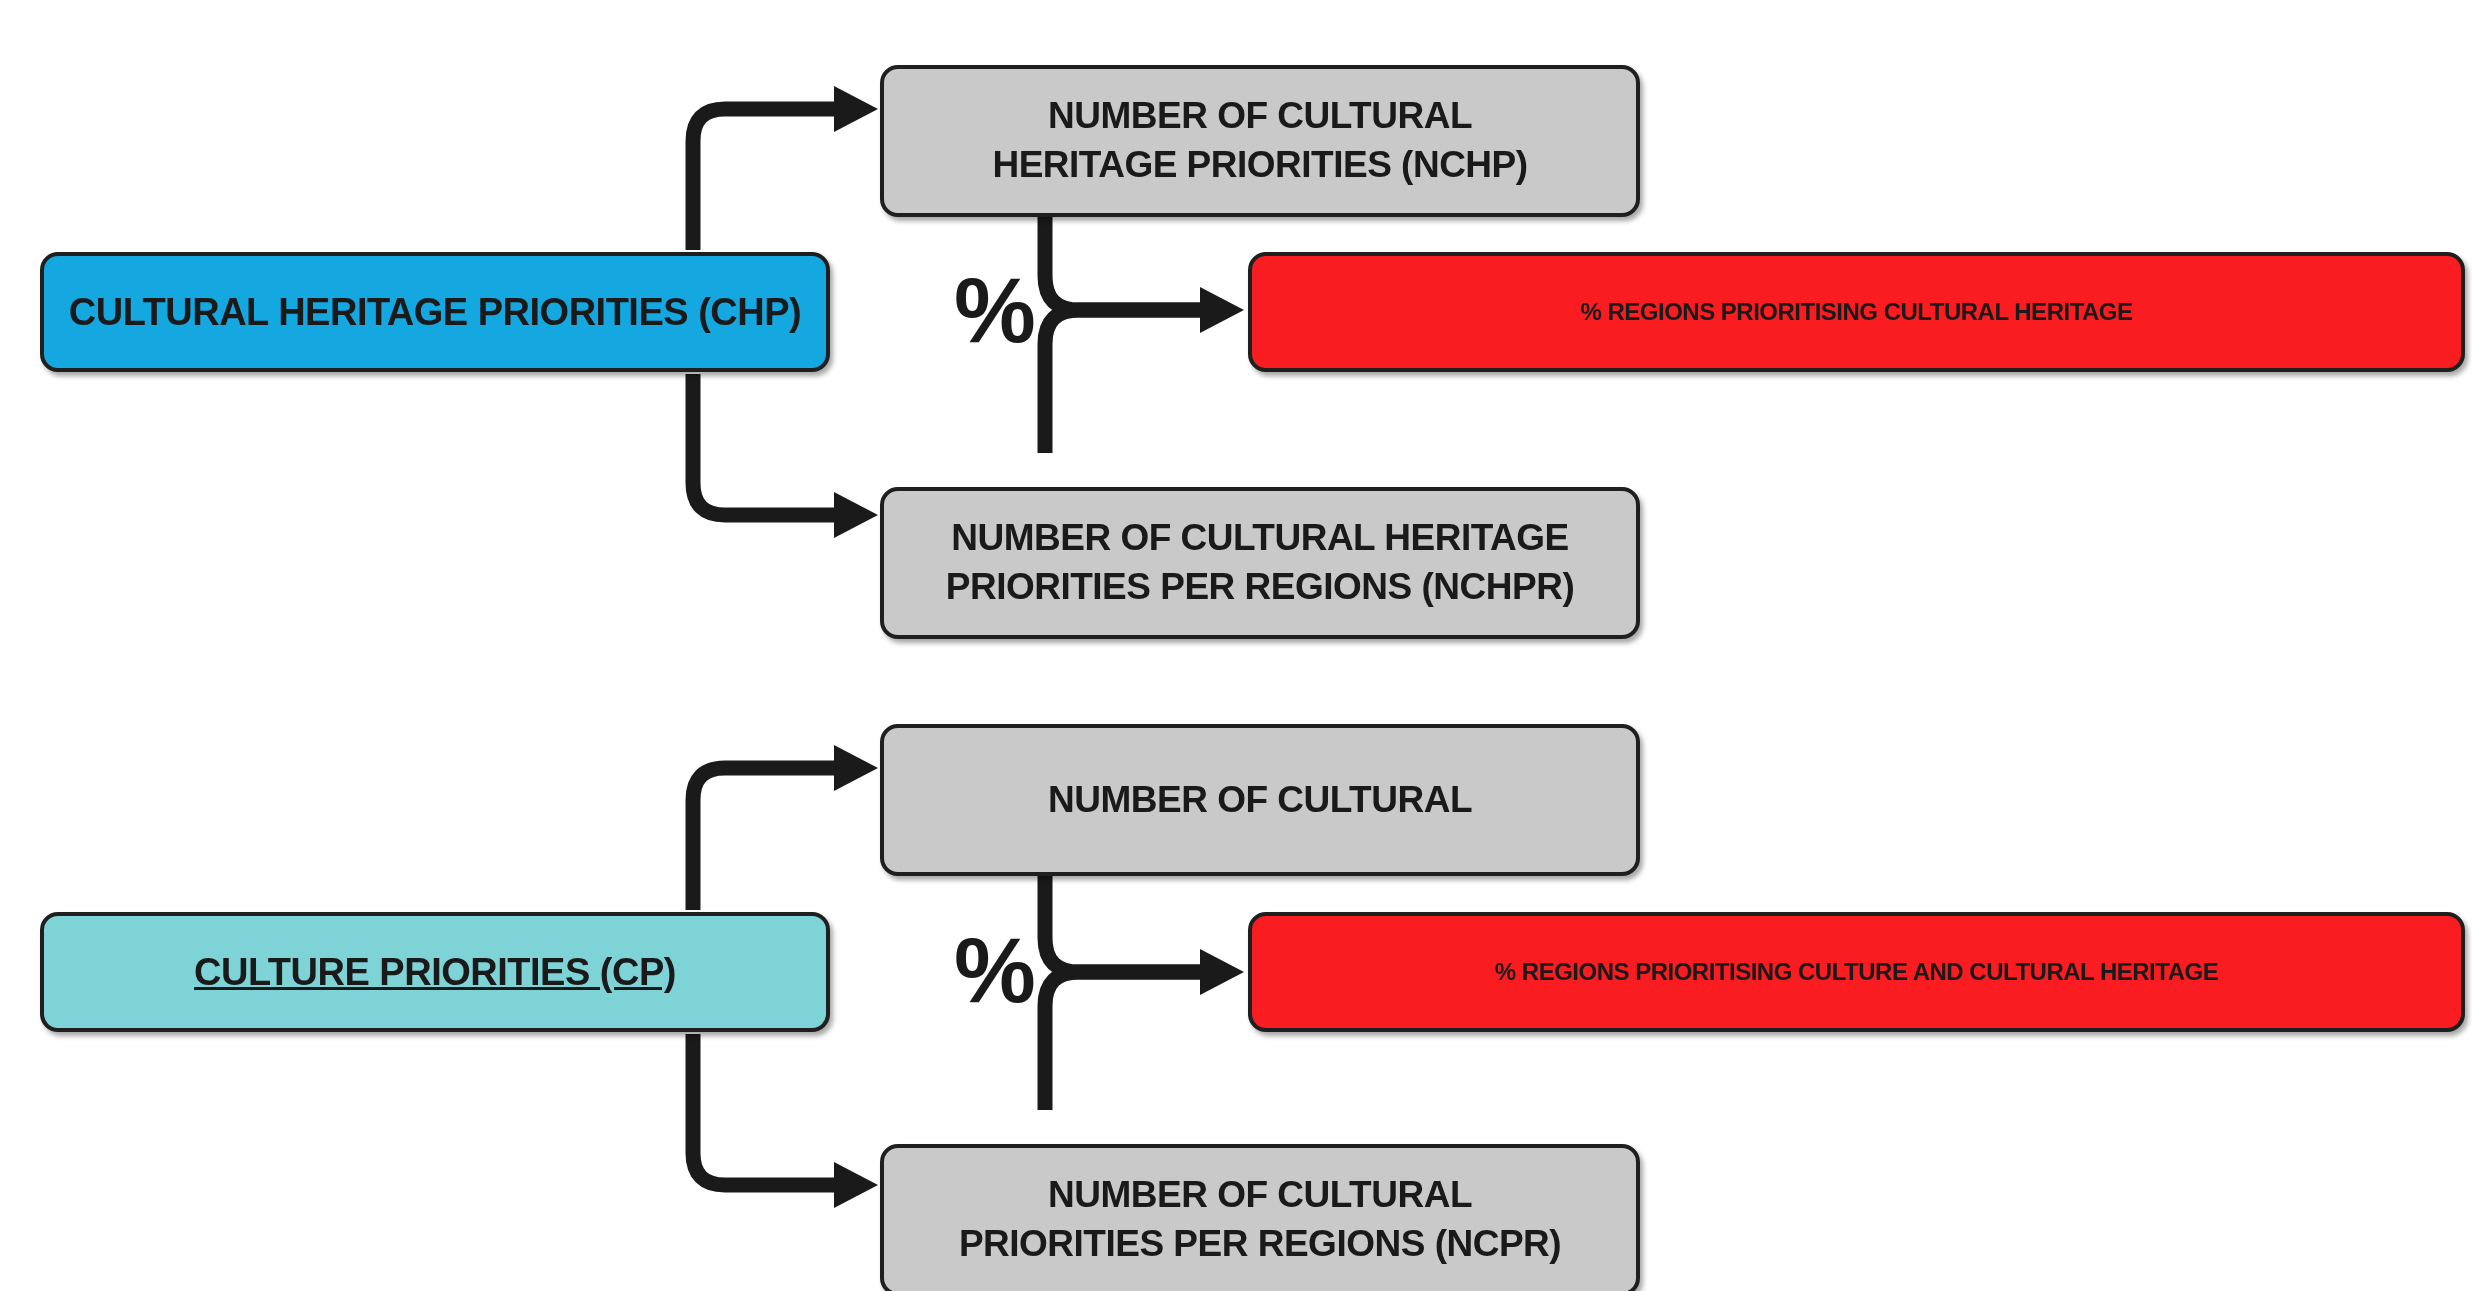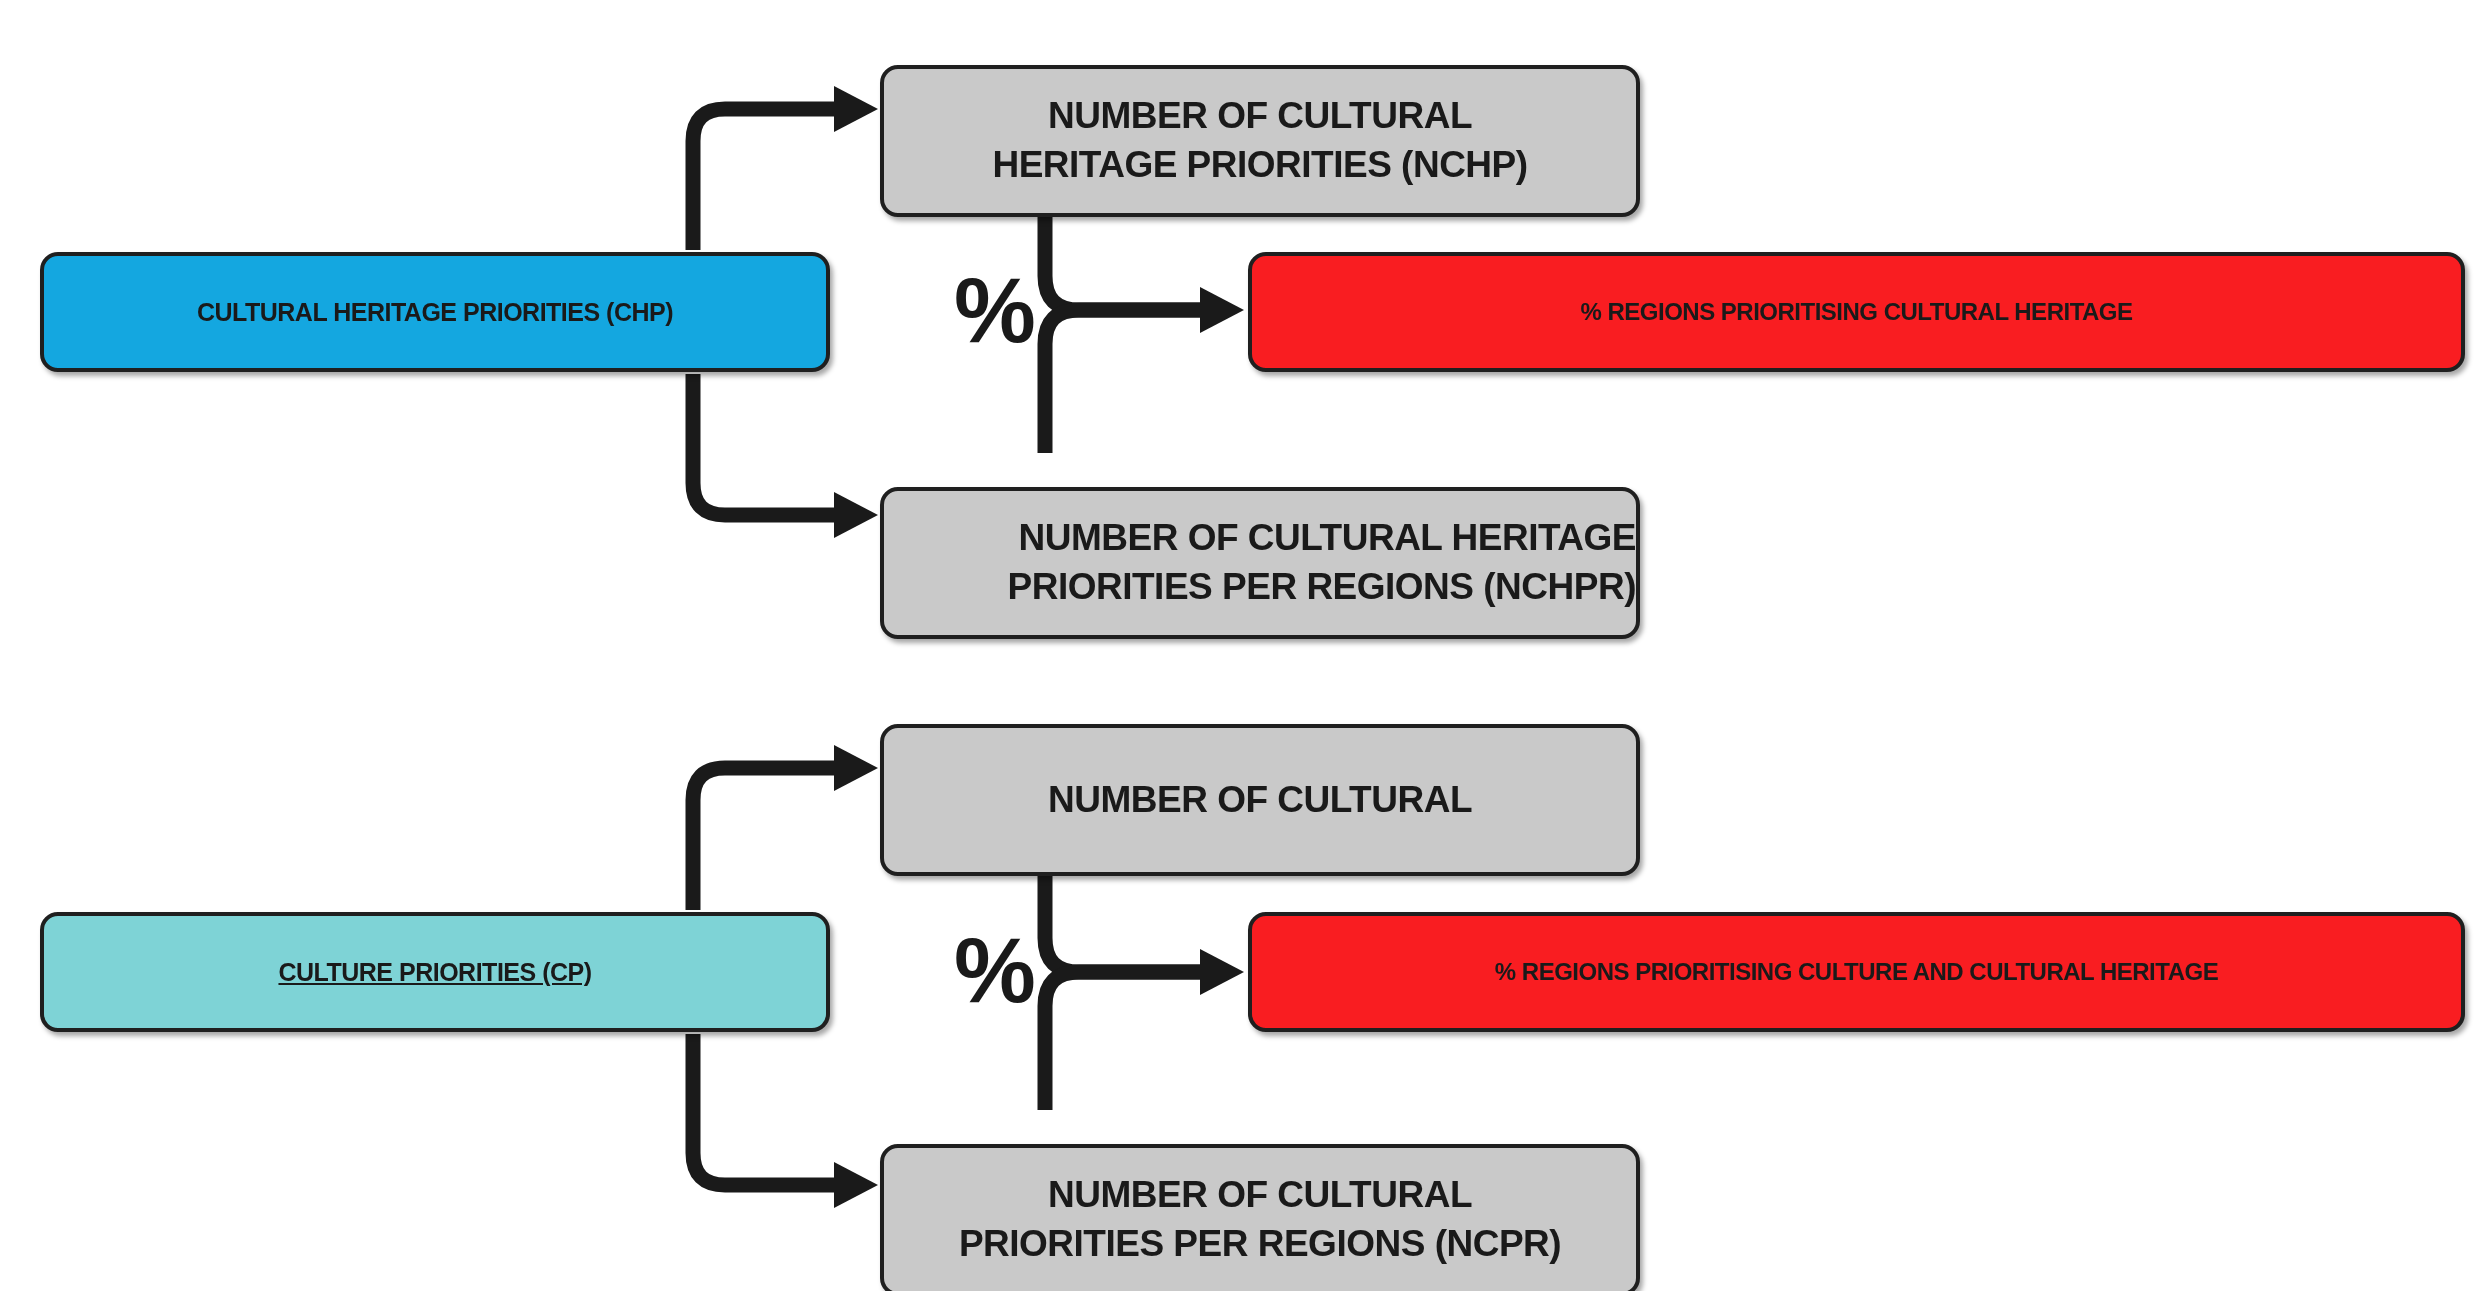--- a/index.html
+++ b/index.html
@@ -15,25 +15,25 @@
   .arrows{position:absolute; left:0; top:0; width:2477px; height:1291px;}
   .flow{fill:none; stroke:var(--arrow-black); stroke-width:15; stroke-linejoin:round;}
   .head{fill:var(--arrow-black); stroke:none;}
   .box{
     position:absolute; display:flex; flex-direction:column; align-items:center; justify-content:center;
     text-align:center; border:4px solid var(--border-dark); border-radius:18px;
     box-shadow:3px 4px 5px rgba(0,0,0,0.35);
     font-weight:bold; color:var(--text-dark); letter-spacing:-0.5px; box-sizing:border-box;
   }
   .box .label{display:block;}
-  .src{left:40px; width:790px; height:120px; font-size:25px;}
+  .src{left:40px; width:790px; height:120px; font-size:38px;}
   .src1{top:252px; background:var(--source-blue);}
   .src2{top:912px; background:var(--source-teal);text-decoration:underline;}
   .metric{left:880px; width:760px; height:152px; font-size:37px; line-height:1.32; background:var(--metric-gray);margin-top:32px;}
-  .nchp{top:33px;}  .nchpr{top:455px;align-items:flex-end;}
+  .nchp{top:33px;}  .nchpr{top:455px;}
   .ncp{top:692px;}  .ncpr{top:1112px;}
   .result{left:1248px; width:1217px; height:120px; font-size:24px; background:var(--result-red);}
   .r1{top:252px;} .r2{top:912px;}
   .pct{
     position:absolute; width:120px; height:124px; display:flex; align-items:center; justify-content:center;
     font-weight:bold; font-size:92px; color:var(--text-dark);
   }
   .pct1{left:935px; top:248px;}
   .pct2{left:935px; top:908px;}
 </style>

